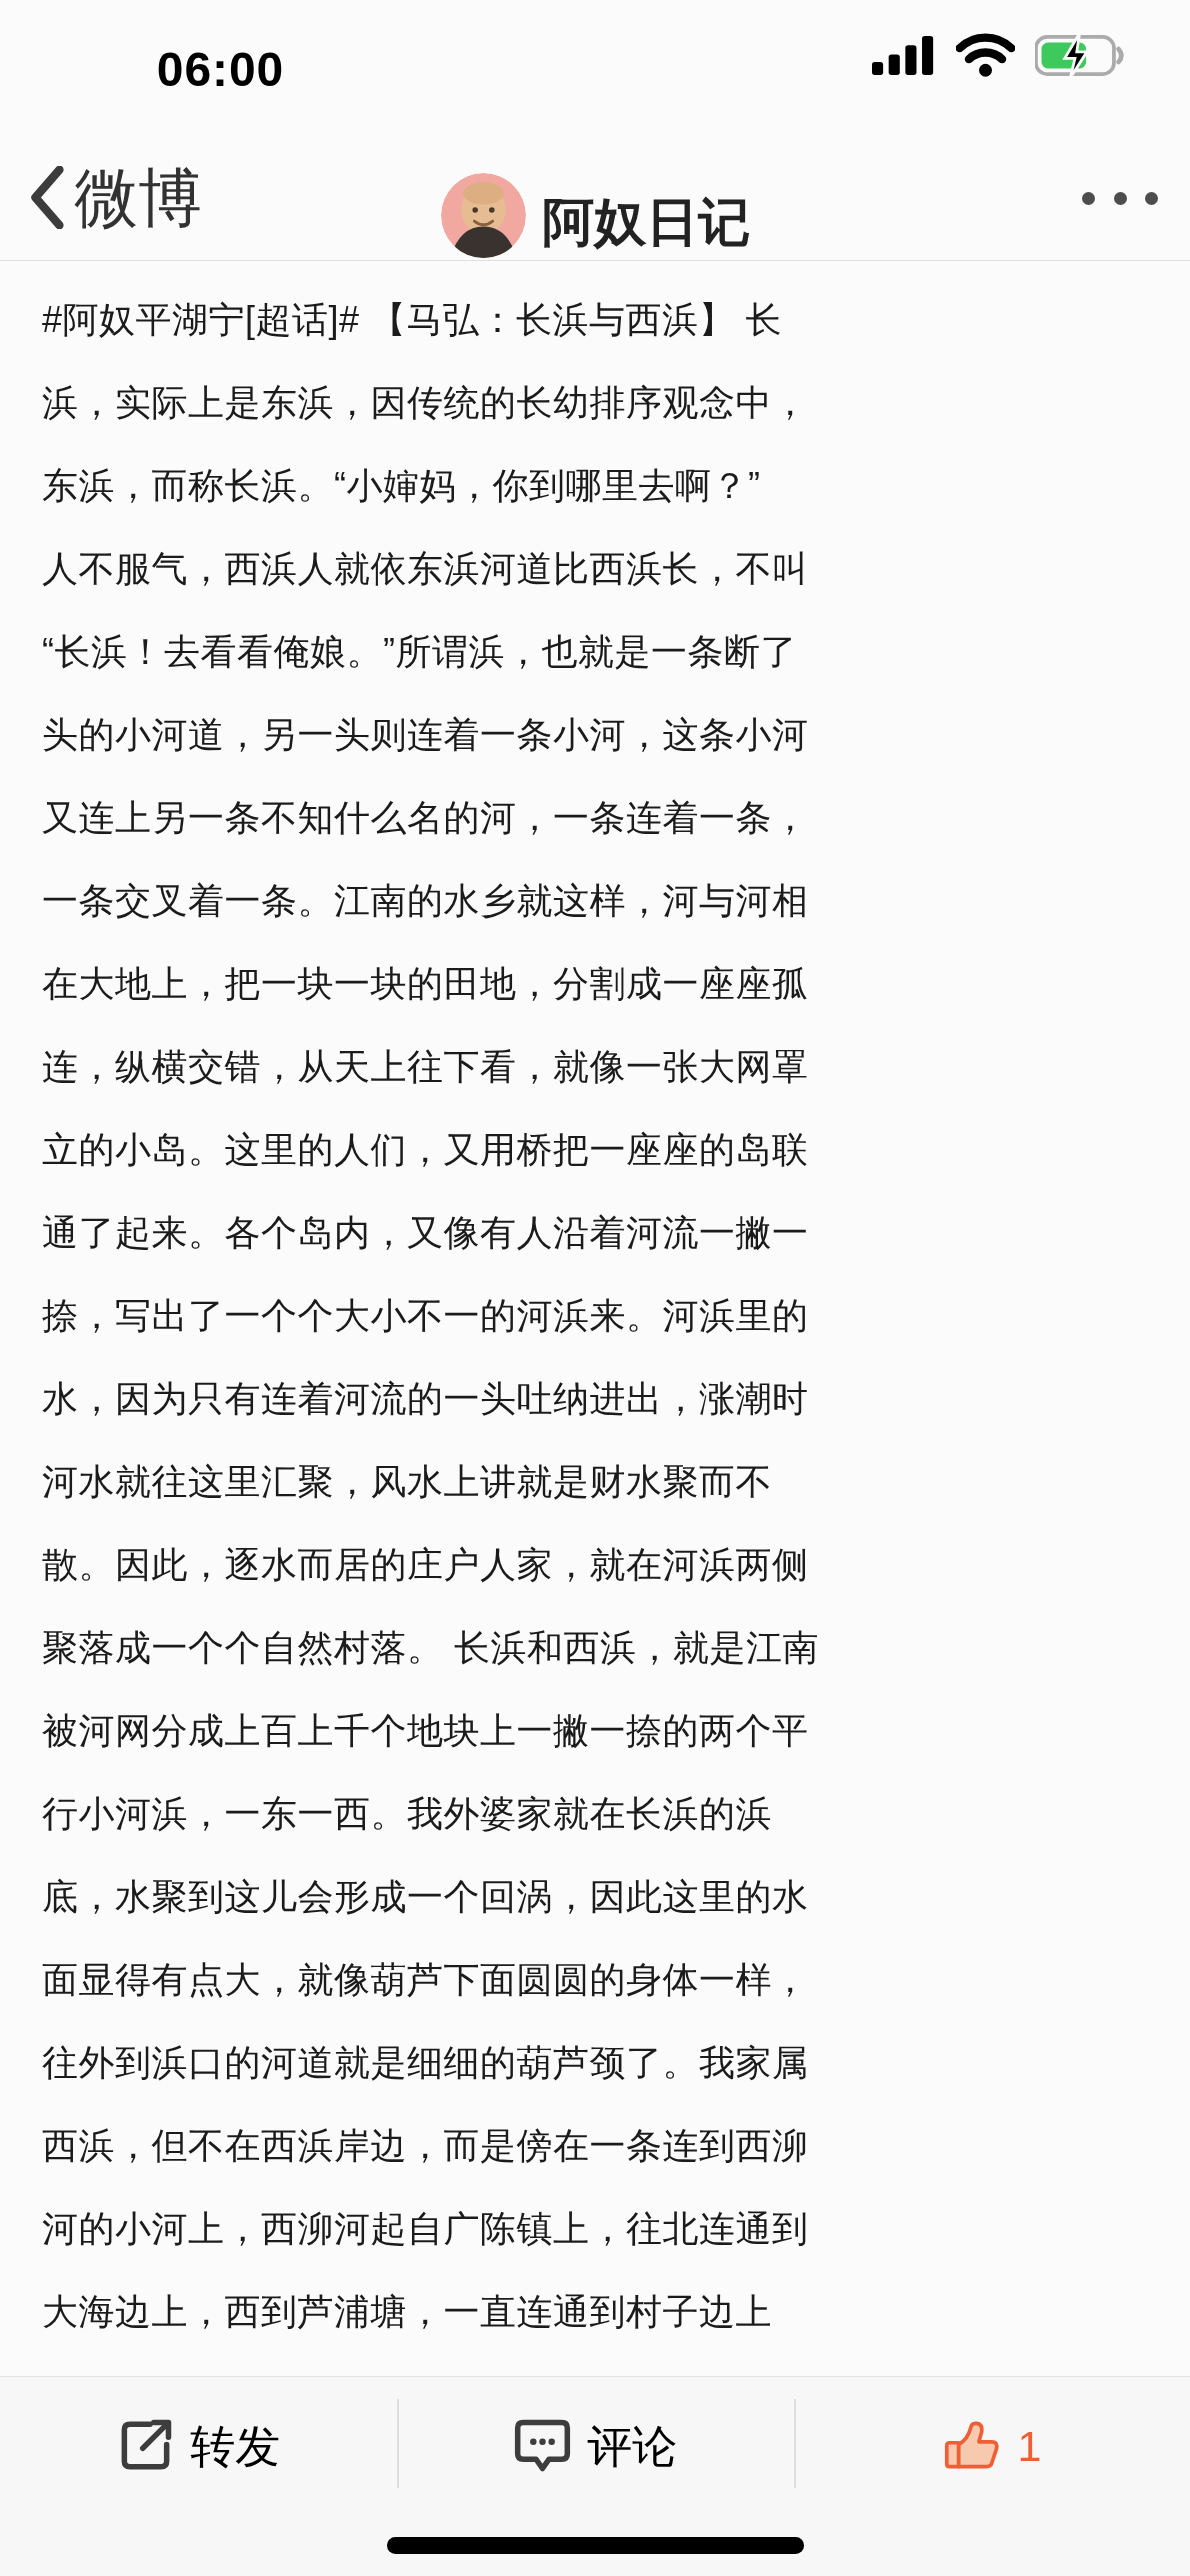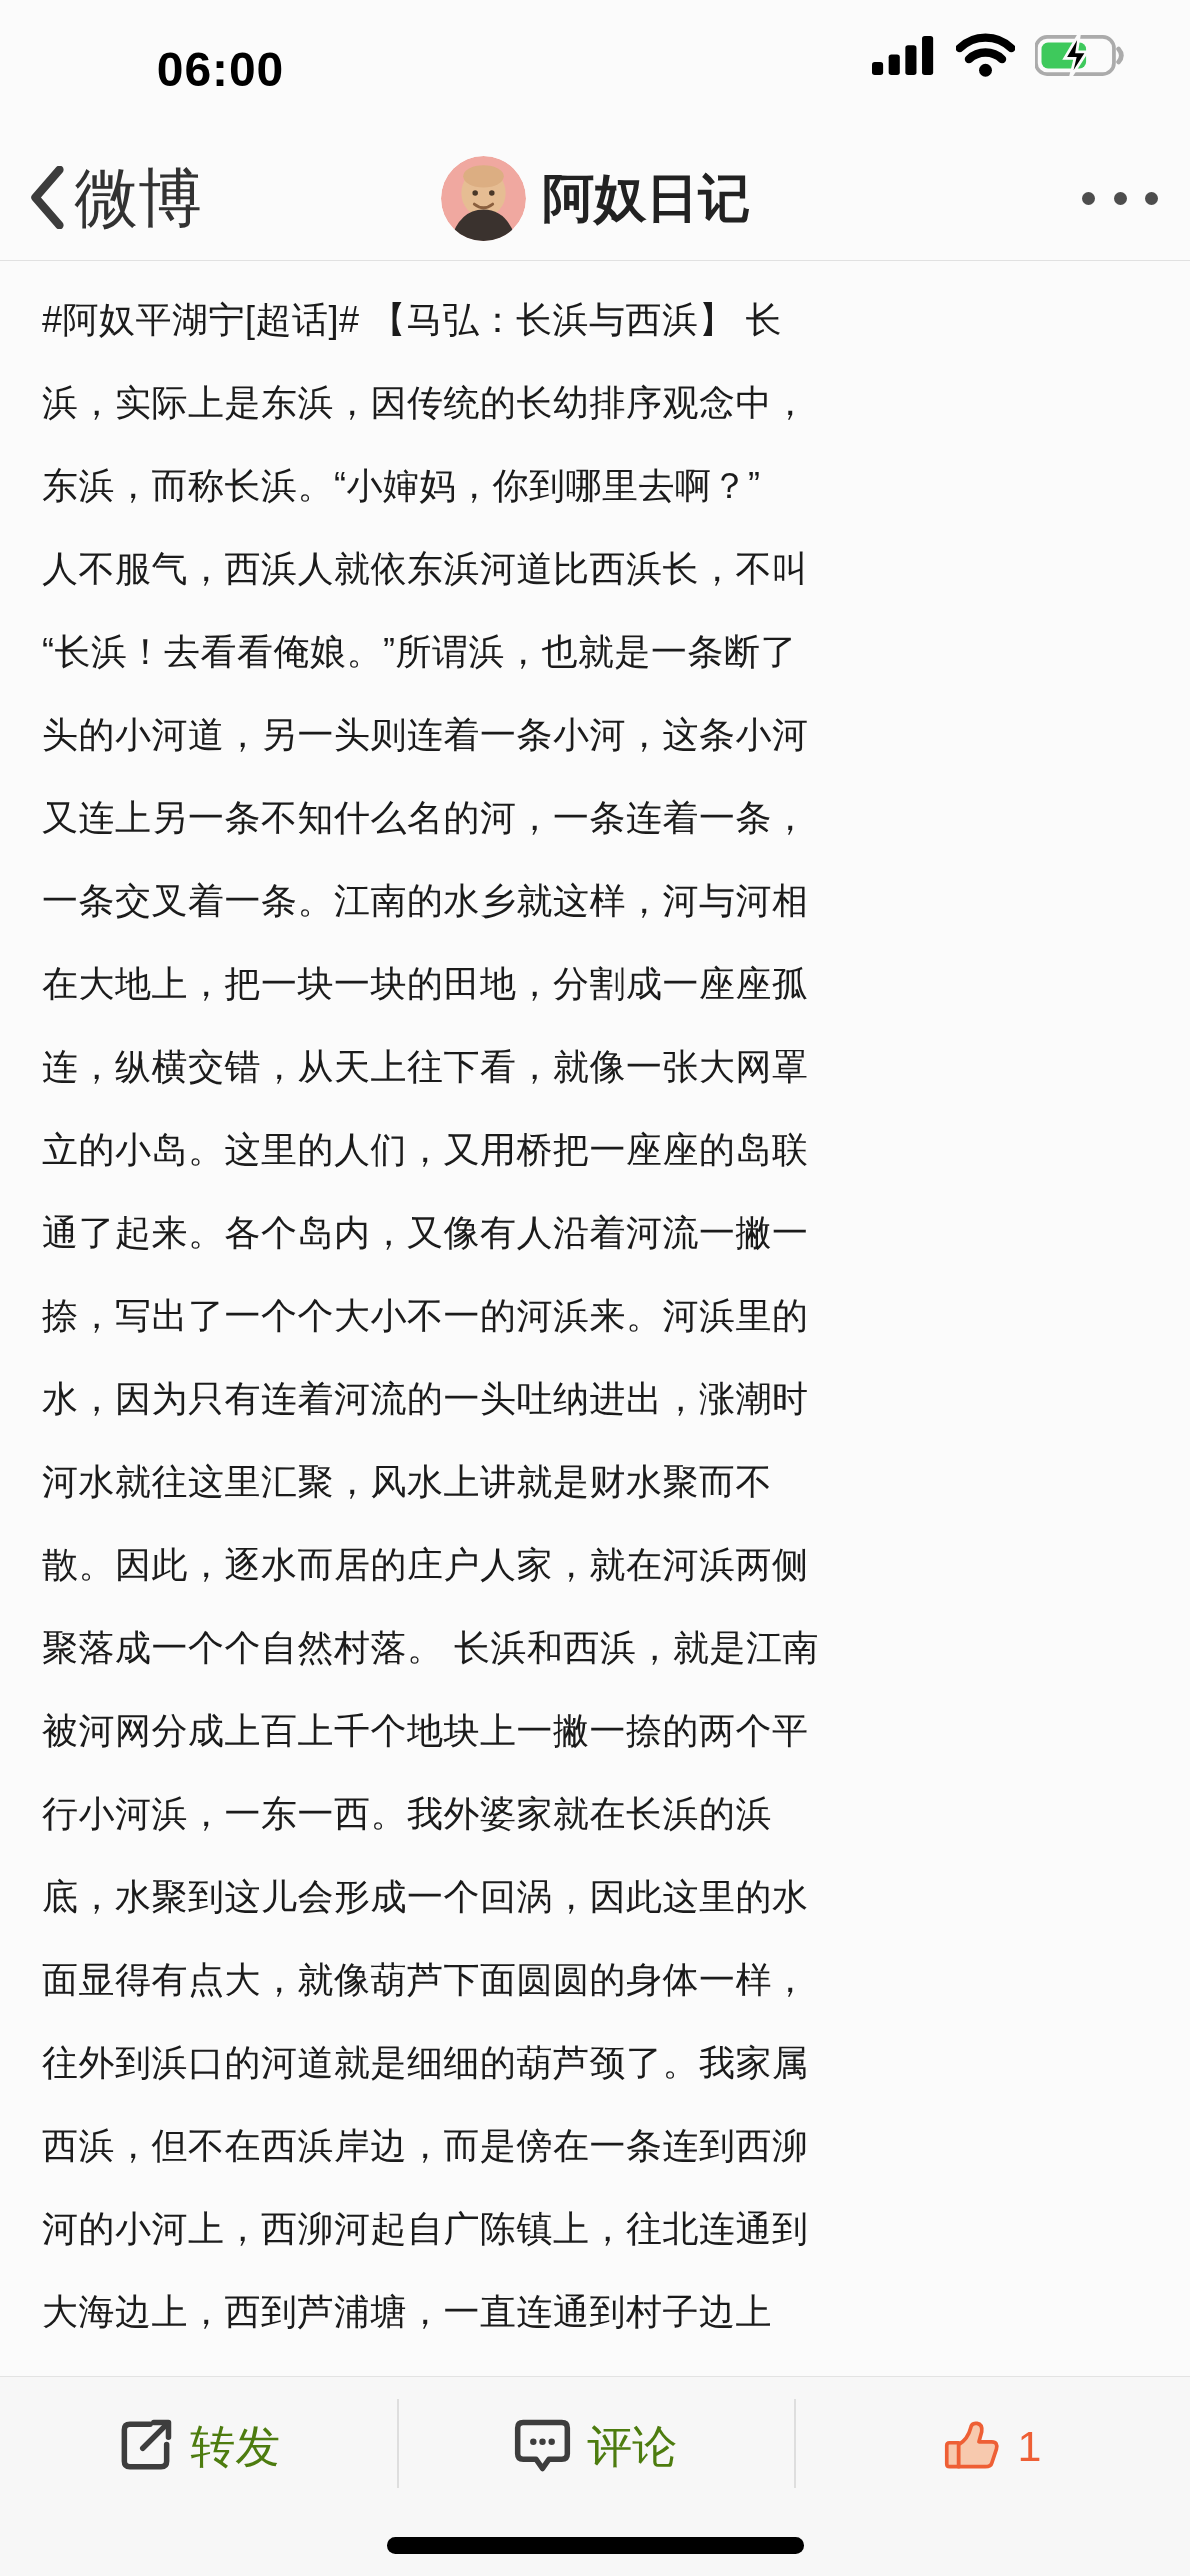--- a/index.html
+++ b/index.html
@@ -23,21 +23,21 @@
   .status-icons{position:absolute;right:65px;top:33px;display:flex;align-items:center;gap:20.4px;}
 
   
   .navbar{
     position:absolute;top:139px;left:0;width:1191px;height:121px;
     border-bottom:1.9px solid #e1e1e1;background:#fbfbfb;
   }
   .back-group{position:absolute;left:28px;top:0;height:119px;display:flex;align-items:center;gap:9.3px;}
   .back-label{font-size:64px;color:#323232;}
   .title-group{position:absolute;left:0;top:0;width:1191px;height:119px;
-    display:flex;align-items:center;justify-content:center;gap:16.7px;pointer-events:none;font-family:Liberation Serif, serif;}
+    display:flex;align-items:flex-end;justify-content:center;gap:16.7px;pointer-events:none;font-family:Liberation Serif, serif;}
   .avatar{width:85px;height:85px;border-radius:50%;overflow:hidden;flex:0 0 auto;}
   .nav-title{font-size:52px;font-weight:600;color:#222;}
   .more-btn{position:absolute;right:33px;top:0;height:119px;display:flex;align-items:center;gap:18.5px;}
   .more-btn .dot{width:13px;height:13px;border-radius:50%;background:#4d4d4d;}
 
   
   .post-body{
     position:absolute;top:278px;left:42px;width:1107px;height:2098px;
     overflow:hidden;
   }
@@ -46,21 +46,21 @@
     white-space:nowrap;letter-spacing:0.5px;
   }
 
   
   .toolbar{
     position:absolute;left:0;top:2376px;width:1191px;height:200px;
     background:#f7f7f7;border-top:1.9px solid #e3e3e3;
   }
   .toolbar-row{position:absolute;top:0;left:0;width:1191px;height:139px;display:flex;}
   .tool-btn{flex:1;display:flex;align-items:center;justify-content:center;gap:16.7px;}
-  .tool-label{font-size:45px;color:#4d7c0f;}
+  .tool-label{font-size:45px;color:#000000;}
   .tool-divider{position:absolute;top:22px;width:1.9px;height:89px;background:#dedede;}
   .divider-1{left:397px;}
   .divider-2{left:794px;}
   .like-count{font-size:43px;color:#ee5f35;}
 
   .home-indicator{
     position:absolute;left:387px;top:2537px;width:417px;height:16.7px;
     border-radius:8.3px;background:#000;
   }
 </style>

